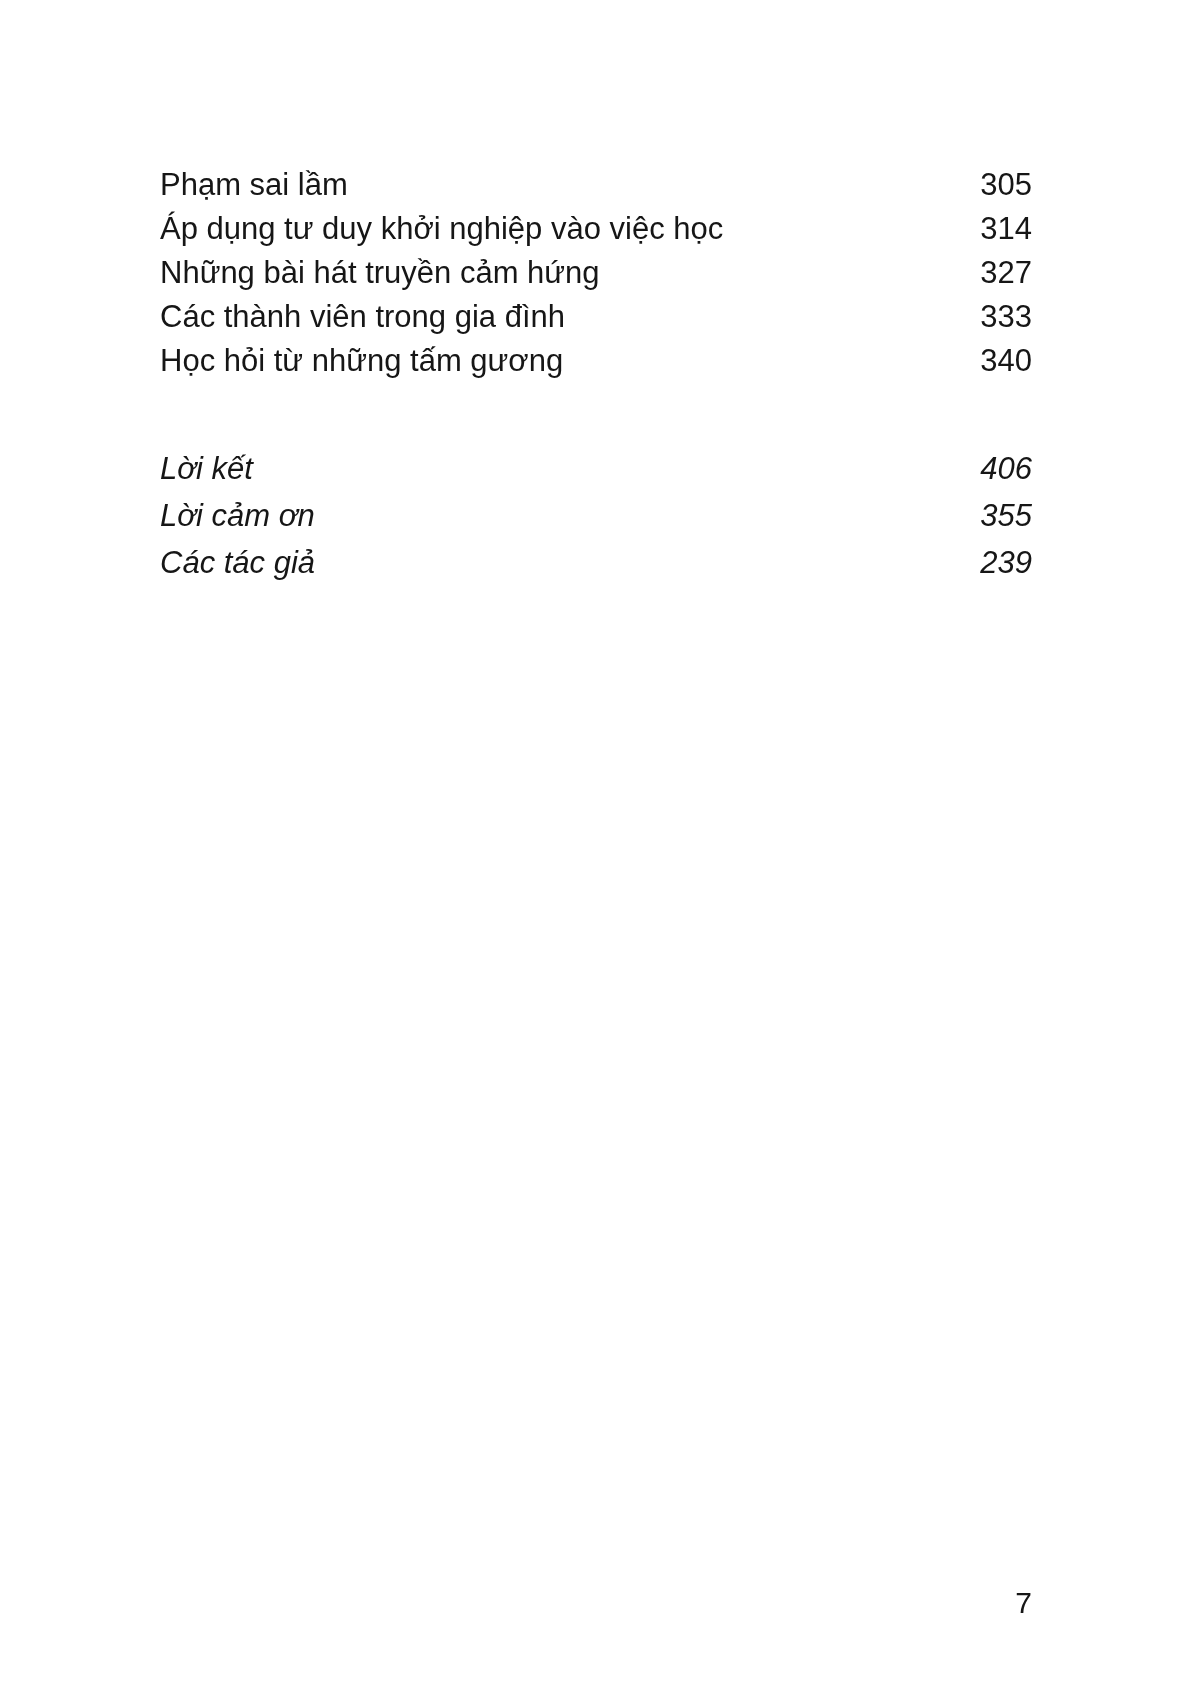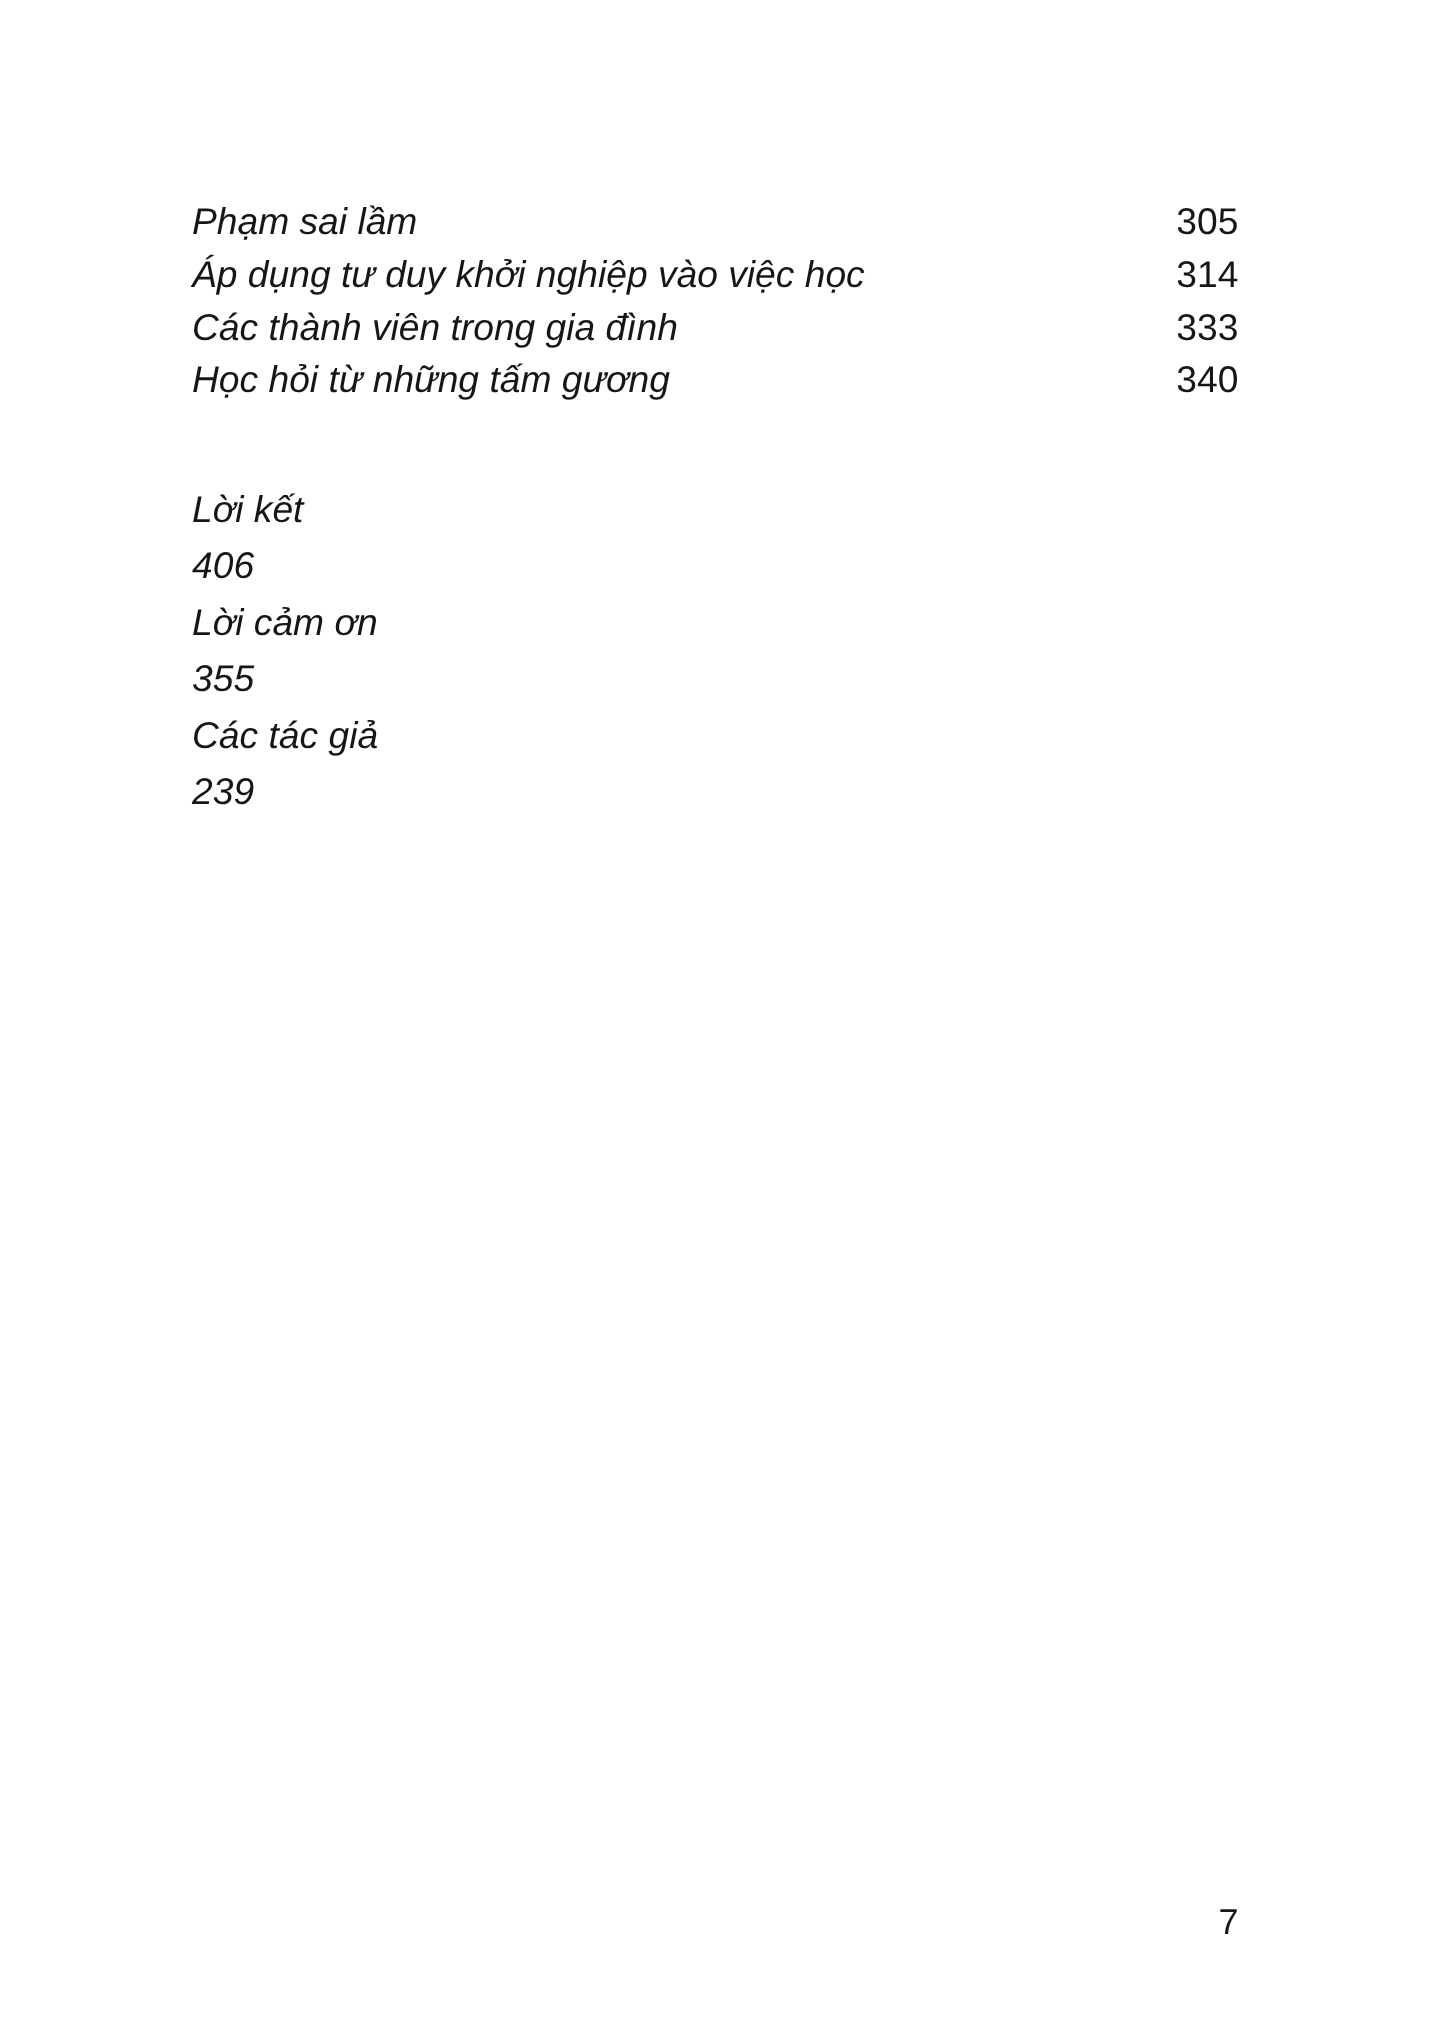--- a/index.html
+++ b/index.html
@@ -25,33 +25,31 @@
   .toc-row {
     display: flex;
     justify-content: space-between;
     align-items: baseline;
     font-size: 31px;
     line-height: 44px;
     white-space: nowrap;
   }
   .toc-row .title {
     text-align: left;
-    font-style: italic;
   }
   .toc-row .pagenum {
     text-align: left;
     font-variant-numeric: lining-nums;
   }
   .toc-gap {
     height: 62px;
   }
   .toc-row.italic {
     font-style: italic;
     line-height: 47px;
-    flex-direction: column;
   }
   .footer-pagenum {
     position: absolute;
     top: 1586px;
     right: 168px;
     font-size: 30px;
     line-height: 34px;
     text-align: right;
   }
 </style>
@@ -62,20 +60,24 @@
 
   <div class="toc">
 
     <div class="toc-row">
       <span class="title">Phạm sai lầm</span>
       <span class="pagenum">305</span>
     </div>
     <div class="toc-row">
       <span class="title">Áp dụng tư duy khởi nghiệp vào việc học</span>
       <span class="pagenum">314</span>
+    </div>
+    <div class="toc-row">
+      <span class="title">Những bài hát truyền cảm hứng</span>
+      <span class="pagenum">327</span>
     </div>
     <div class="toc-row">
       <span class="title">Các thành viên trong gia đình</span>
       <span class="pagenum">333</span>
     </div>
     <div class="toc-row">
       <span class="title">Học hỏi từ những tấm gương</span>
       <span class="pagenum">340</span>
     </div>
 

